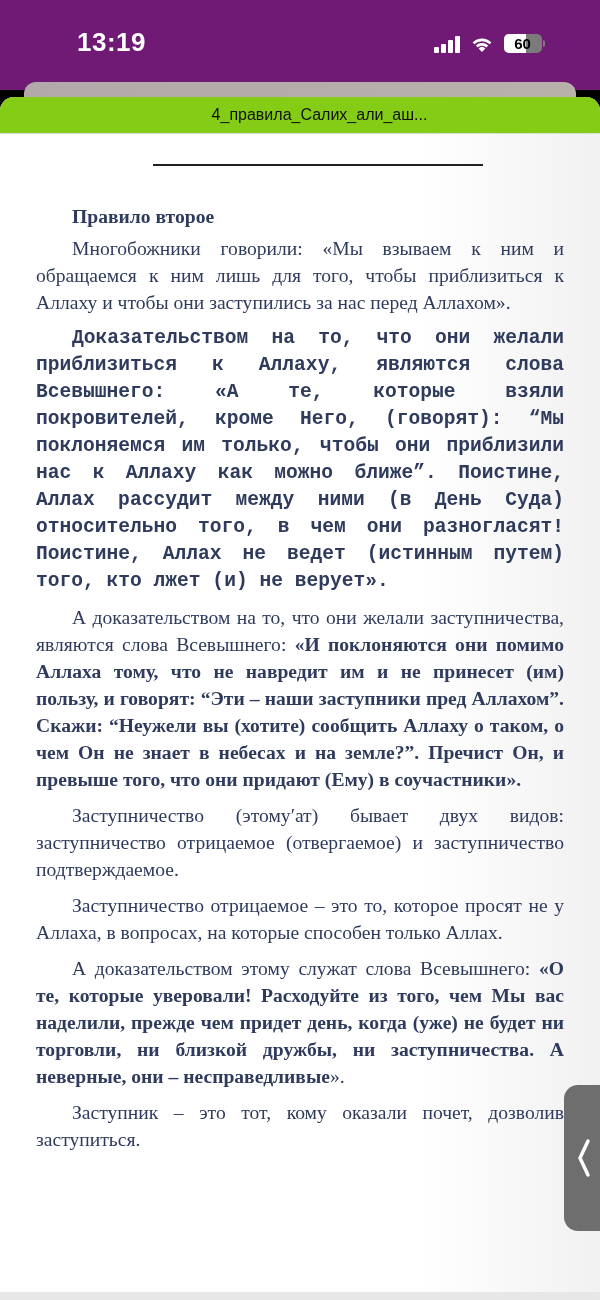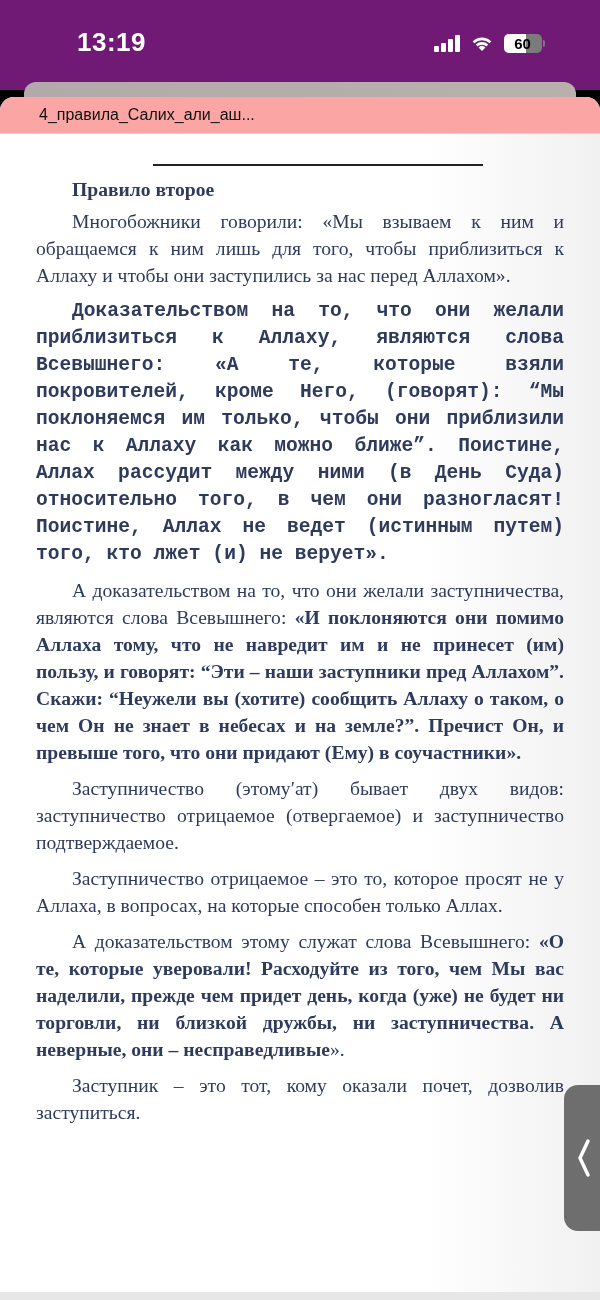--- a/index.html
+++ b/index.html
@@ -2,43 +2,43 @@
 <html><head>
 <meta charset="utf-8">
 <style>
   * { box-sizing: border-box; margin: 0; padding: 0; }
   html, body { width: 600px; height: 1300px; overflow: hidden; background: #000; }
   body { position: relative; font-family: "Liberation Serif", serif; }
 
   
   .status-bar { position: absolute; left: 0; top: 0; width: 600px; height: 90px; background: #701a75; color: #fff; }
   .time { position: absolute; left: 77px; top: 27px; font-family: "Liberation Sans", sans-serif; font-size: 26px; font-weight: 600; letter-spacing: 0.5px; }
-  .status-icons { position: absolute; right: 55px; top: 34px; display: flex; gap: 10px; }
+  .status-icons { position: absolute; right: 55px; top: 34px; display: flex; align-items: center; gap: 10px; }
   .signal { display: flex; align-items: flex-end; gap: 2.5px; height: 18px; }
   .signal span { width: 4.5px; background: #fff; border-radius: 1px; display: block; }
   .wifi { width: 24px; height: 18px; }
   .battery { position: relative; width: 38px; height: 19px; border-radius: 5px; background: #7b7b7b; overflow: hidden; display:flex; align-items:center; justify-content:center; }
   .battery .fill { position: absolute; left: 0; top: 0; bottom: 0; width: 60%; background: #fff; }
   .battery .pct { position: relative; color: #000; font-family: "Liberation Sans", sans-serif; font-weight: 700; font-size: 15px; }
   .battery-tip { width: 2.5px; height: 7px; background: #7b7b7b; border-radius: 0 2px 2px 0; margin-left: 1px; }
 
   
   .back-sheet { position: absolute; left: 24px; top: 82px; width: 552px; height: 40px; background: linear-gradient(90deg,#b3a9ab,#b8b1aa); border-radius: 12px 12px 0 0; }
 
   
   .sheet { position: absolute; left: 0; top: 97px; width: 600px; height: 1203px; background: #fff; border-radius: 14px 14px 0 0; overflow: hidden; }
-  .title-bar { height: 37px; background: #fca5a5; display: flex; align-items: center; justify-content: flex-start; border-bottom: 1px solid #dcdcdc; padding-left: 39px; }
+  .title-bar { height: 37px; background: #84cc16; display: flex; align-items: center; justify-content: center; border-bottom: 1px solid #dcdcdc; padding-left: 39px; }
   .doc-title { font-family: "Liberation Sans", sans-serif; font-size: 16px; color: #111; }
 
   .page { position: absolute; left: 0; top: 37px; width: 600px; height: 1166px; background: linear-gradient(90deg, #ffffff 0%, #ffffff 70%, #f1f1f1 100%); }
   .rule-line { position: absolute; left: 153px; top: 30px; width: 330px; height: 1.5px; background: #222; }
 
   .content { position: absolute; left: 36px; top: 42px; width: 528px; color: #2f3b5c; font-size: 19.6px; line-height: 27px; }
   .content p { text-align: justify; text-indent: 36px; margin-bottom: 9px; }
-  .content p.heading { font-weight: 700; margin-bottom: 5px; }
+  .content p.heading { font-weight: 700; margin-bottom: 5px; margin-top: 27px; }
   .content b { font-weight: 700; }
   .content .bold-para { font-weight: 700; font-family: Liberation Mono, monospace; }
 
   .bottom-strip { position: absolute; left: 0; bottom: 0; width: 600px; height: 8px; background: #e7e7e7; }
 
   
   .side-handle { position: absolute; left: 564px; top: 1085px; width: 40px; height: 146px; background: #6e6e6e; border-radius: 14px 0 0 14px; display: flex; align-items: center; justify-content: center; }
   .side-handle svg { width: 16px; height: 40px; }
 </style>
 </head>

